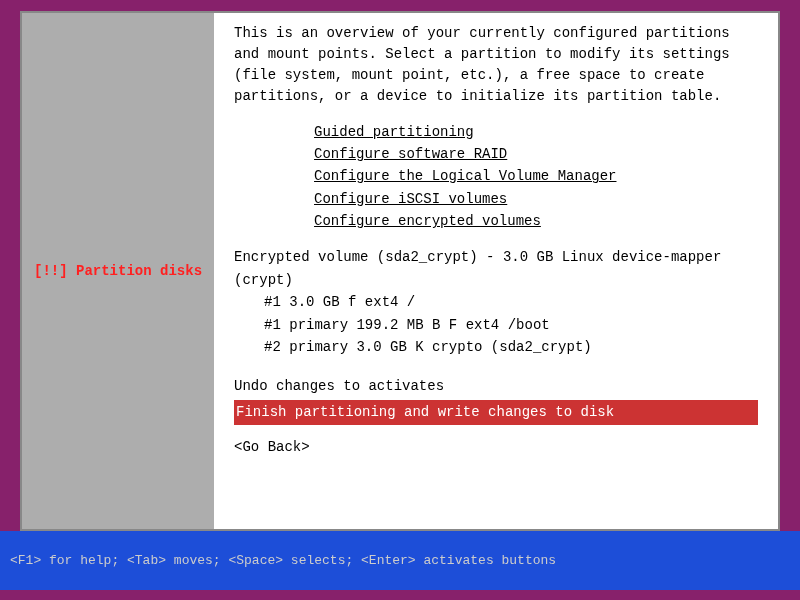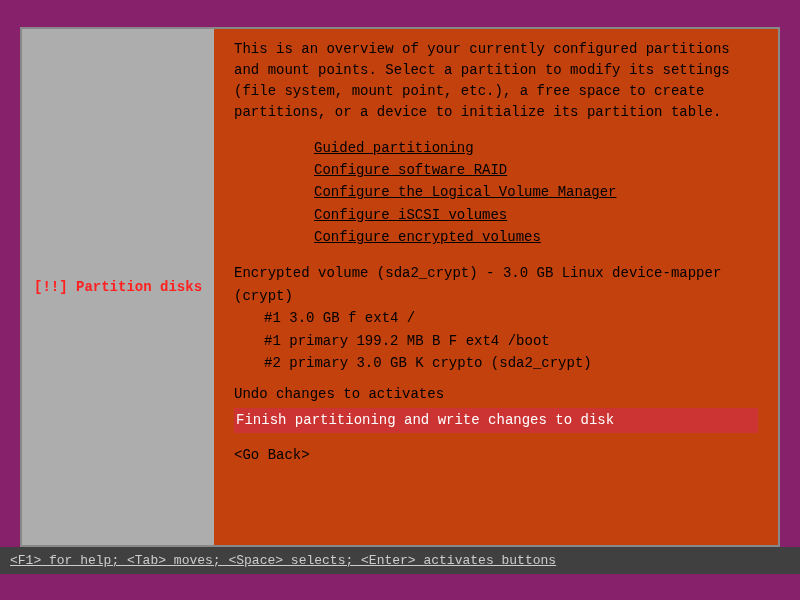--- a/index.html
+++ b/index.html
@@ -44,21 +44,21 @@
 
     .title-text {
       color: #ff2020;
       font-weight: bold;
       font-size: 14px;
       white-space: nowrap;
     }
 
     .main-content {
       flex: 1;
-      background-color: #c2410c;
+      background-color: #ffffff;
       color: #000;
       padding: 10px 20px 10px 20px;
       overflow: hidden;
     }
 
     .description {
       margin-bottom: 14px;
       line-height: 1.5;
       color: #000;
     }
@@ -68,21 +68,21 @@
       margin-bottom: 14px;
     }
 
     .menu-item {
       line-height: 1.6;
       color: #000;
       text-decoration: underline;
     }
 
     .partition-info {
-      margin-bottom: 8px;
+      margin-bottom: 16px;
       color: #000;
     }
 
     .partition-line {
       line-height: 1.6;
     }
 
     .indent-1 {
       margin-left: 30px;
     }
@@ -104,27 +104,26 @@
       padding: 0 2px;
     }
 
     .go-back {
       margin-top: 14px;
       color: #000;
     }
 
     .status-bar {
       width: 800px;
-      background-color: #404040;
+      background-color: #1d4ed8;
       color: #ccc;
       font-family: 'Courier New', Courier, monospace;
       font-size: 13px;
-      padding: 6px 10px;
+      padding: 22px 10px;
       text-align: left;
-      text-decoration: underline;
     }
   </style>
 </head>
 <body>
 
 <div class="screen-container">
   <div class="title-bar">
     <div class="title-bar-line"></div>
     <span class="title-text">[!!] Partition disks</span>
     <div class="title-bar-line"></div>

